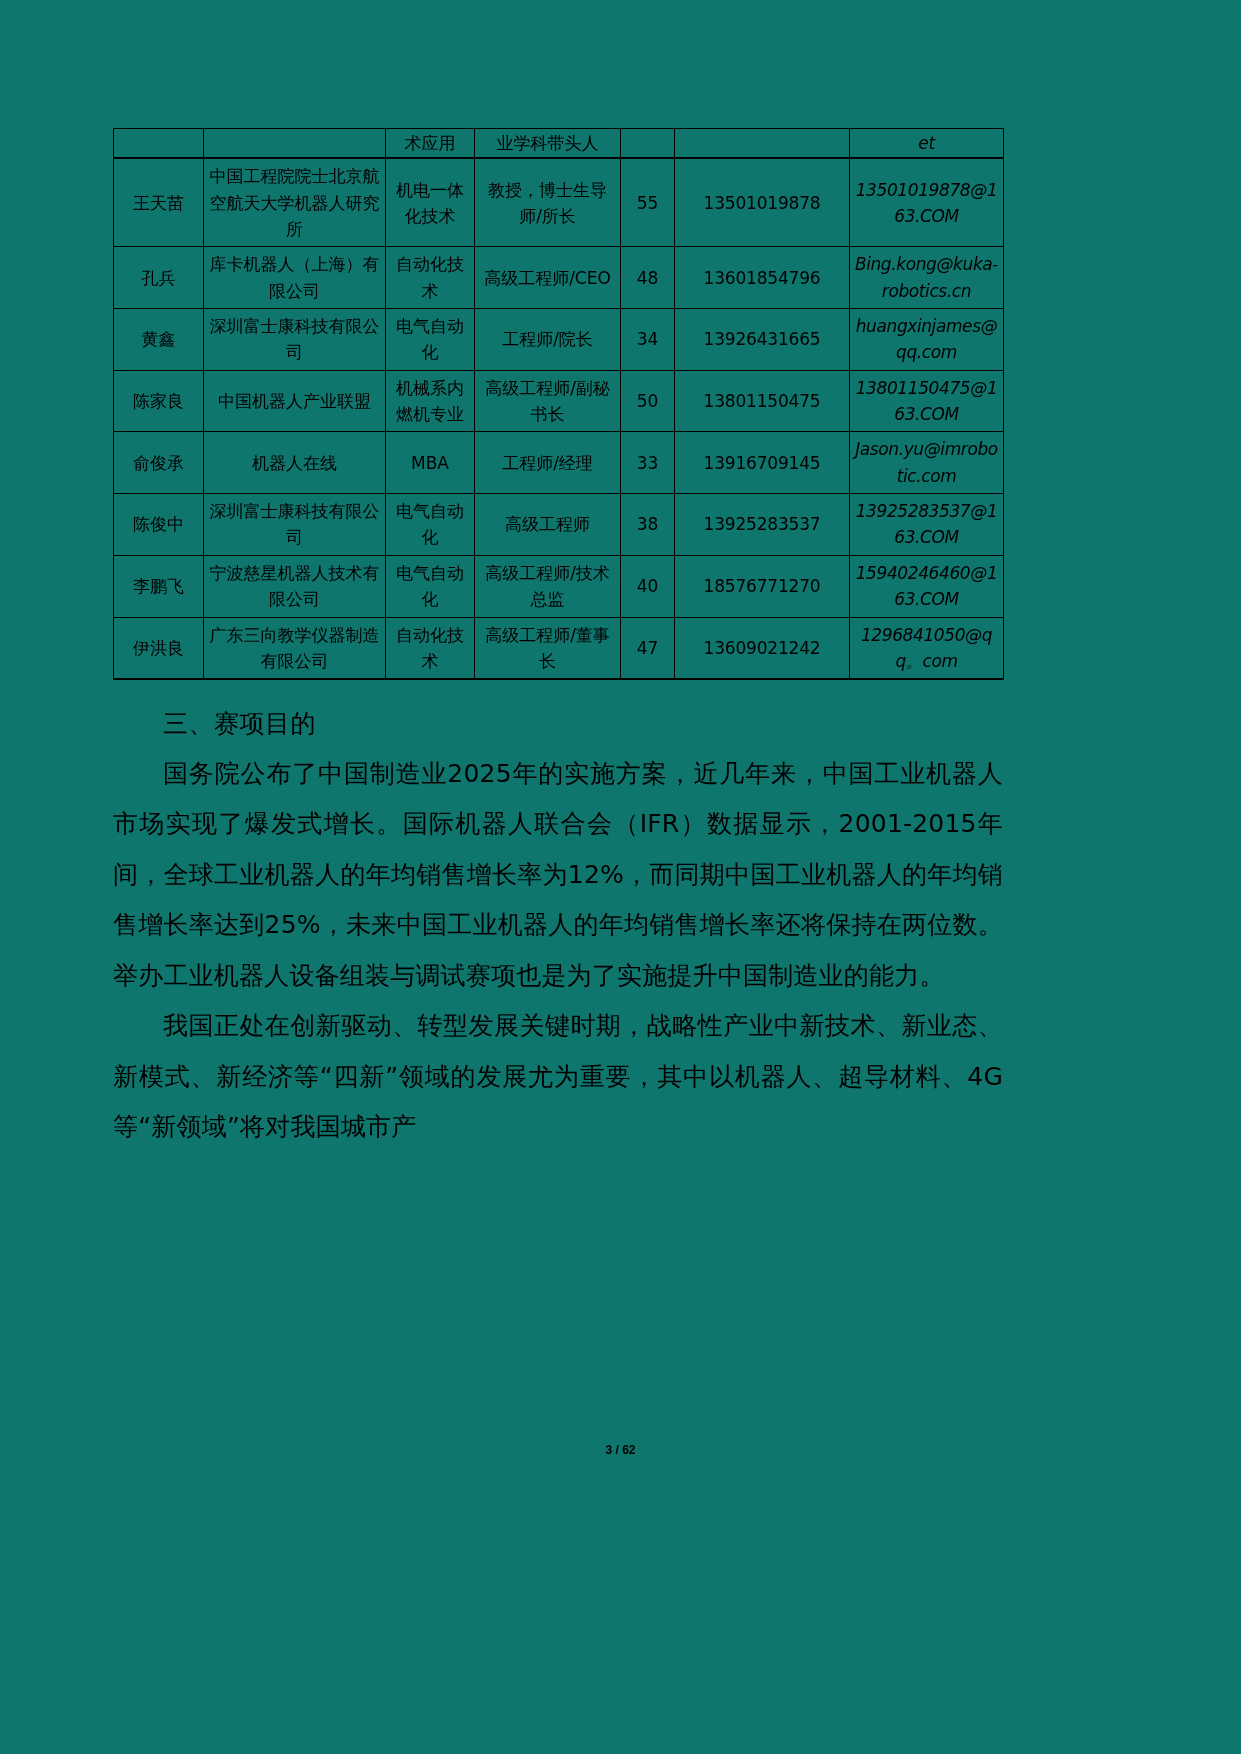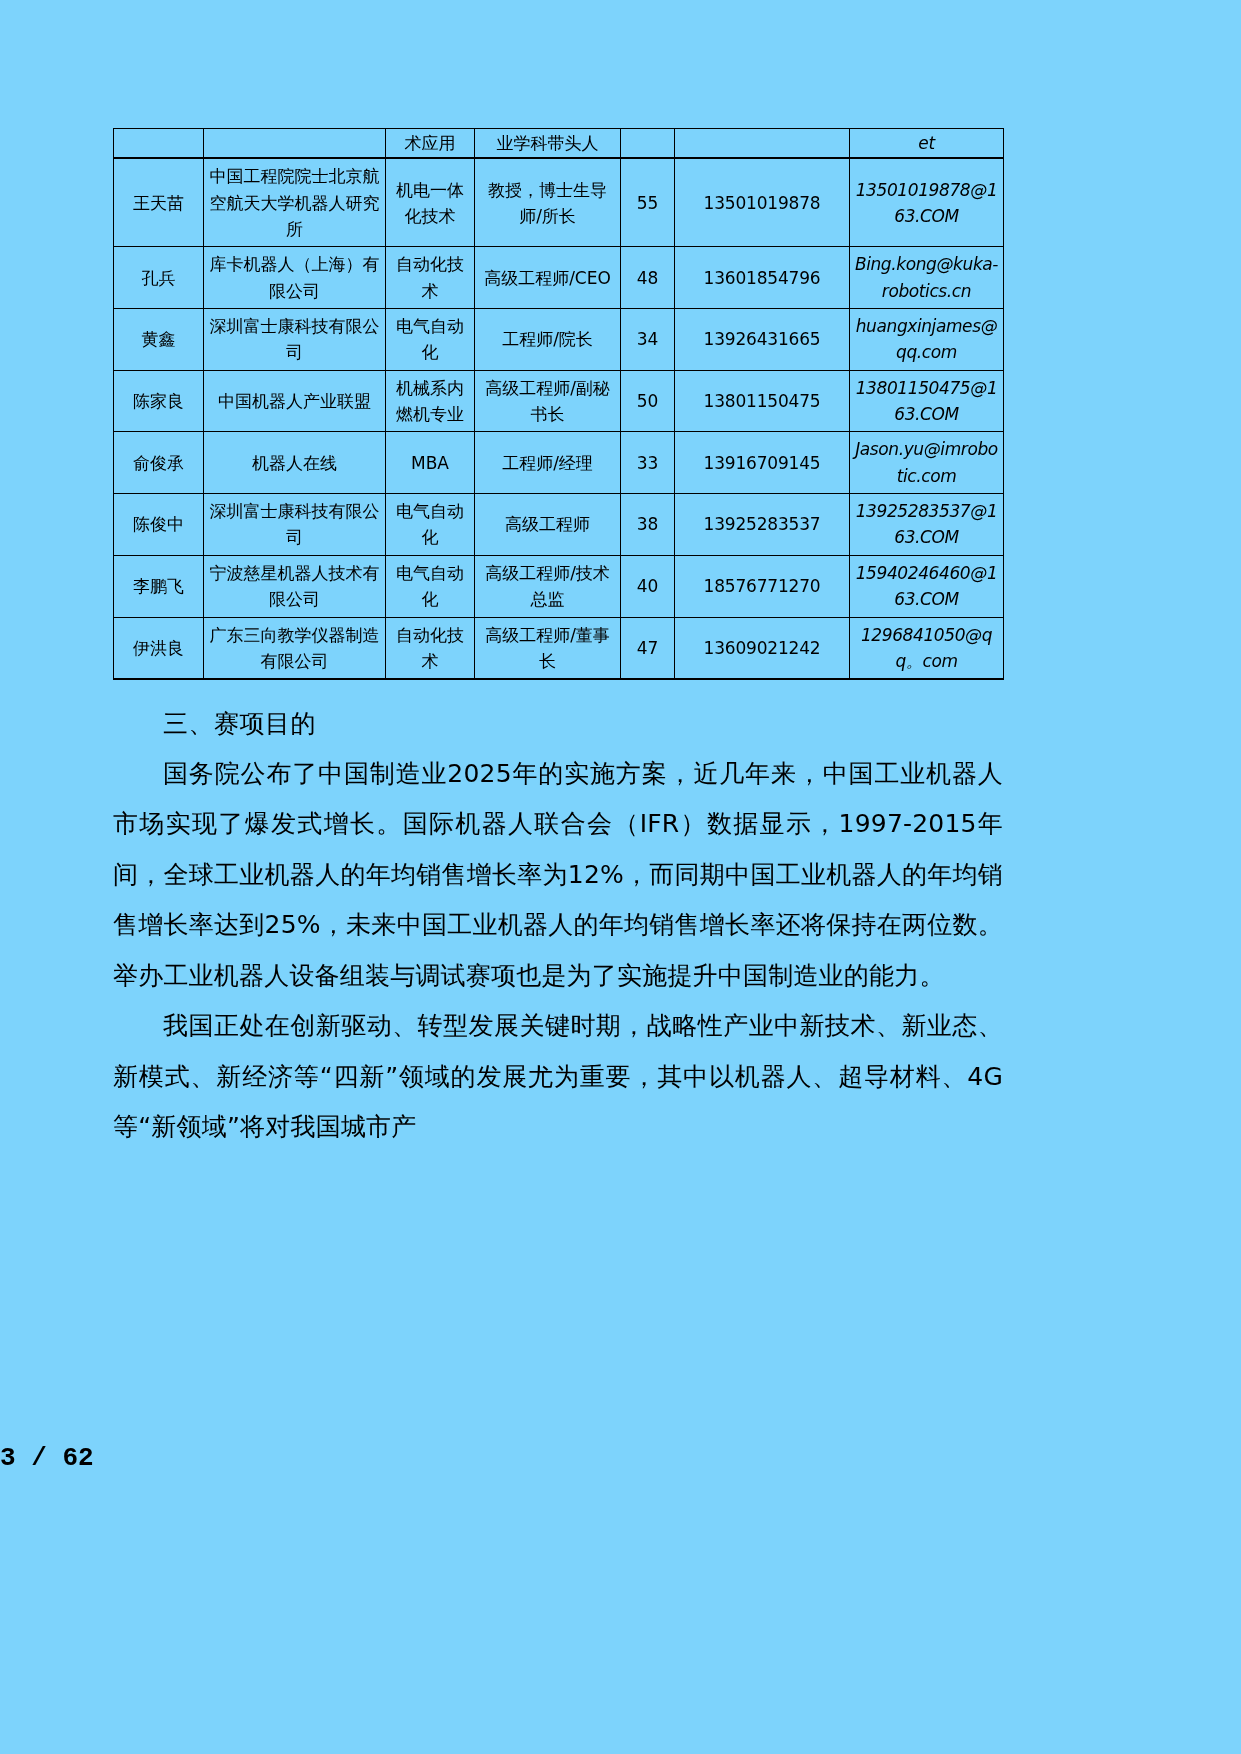--- a/index.html
+++ b/index.html
@@ -13,21 +13,21 @@
     font-family: "Liberation Sans", "DejaVu Sans", sans-serif;
     color: #000000;
     position: relative;
     overflow: hidden;
   }
   .page {
     position: absolute;
     top: 0; left: 0;
     width: 1241px;
     height: 1754px;
-    background: #7dd3fc;
+    background: #0f766e;
   }
   .content {
     position: absolute;
     left: 113px;
     top: 128px;
     width: 890px;
   }
 
   
   table.roster {
@@ -105,24 +105,24 @@
     font-family: "DejaVu Sans", "Liberation Sans", sans-serif;
     text-indent: 50px;
     text-align: justify;
     letter-spacing: 0.2px;
   }
   .footer-page {
     position: absolute;
     left: 0;
     right: 0;
     top: 1443px;
-    text-align: left;
-    font-size: 26px;
+    text-align: center;
+    font-size: 12px;
     font-weight: bold;
-    font-family: Liberation Mono, monospace;
+    font-family: Liberation Sans, sans-serif;
   }
 </style>
 </head>
 <body>
 
 <div class="page">
   <div class="content">
 
     <table class="roster">
       <colgroup>
@@ -222,19 +222,19 @@
           <td>高级工程师/董事长</td>
           <td class="age">47</td>
           <td class="mono">13609021242</td>
           <td class="email">1296841050@qq。com</td>
         </tr>
       </tbody>
     </table>
 
     <div class="section-heading">三、赛项目的</div>
 
-    <p class="body-para">国务院公布了中国制造业2025年的实施方案，近几年来，中国工业机器人市场实现了爆发式增长。国际机器人联合会（IFR）数据显示，1997-2015年间，全球工业机器人的年均销售增长率为12%，而同期中国工业机器人的年均销售增长率达到25%，未来中国工业机器人的年均销售增长率还将保持在两位数。举办工业机器人设备组装与调试赛项也是为了实施提升中国制造业的能力。</p>
+    <p class="body-para">国务院公布了中国制造业2025年的实施方案，近几年来，中国工业机器人市场实现了爆发式增长。国际机器人联合会（IFR）数据显示，2001-2015年间，全球工业机器人的年均销售增长率为12%，而同期中国工业机器人的年均销售增长率达到25%，未来中国工业机器人的年均销售增长率还将保持在两位数。举办工业机器人设备组装与调试赛项也是为了实施提升中国制造业的能力。</p>
     <p class="body-para">我国正处在创新驱动、转型发展关键时期，战略性产业中新技术、新业态、新模式、新经济等“四新”领域的发展尤为重要，其中以机器人、超导材料、4G等“新领域”将对我国城市产</p>
 
   </div>
 
   <div class="footer-page">3 / 62</div>
 </div>
 
 </body></html>

